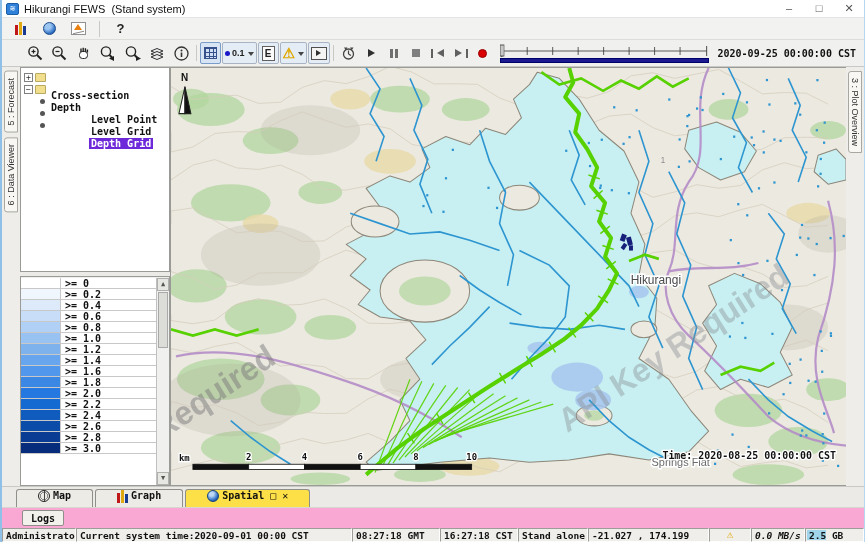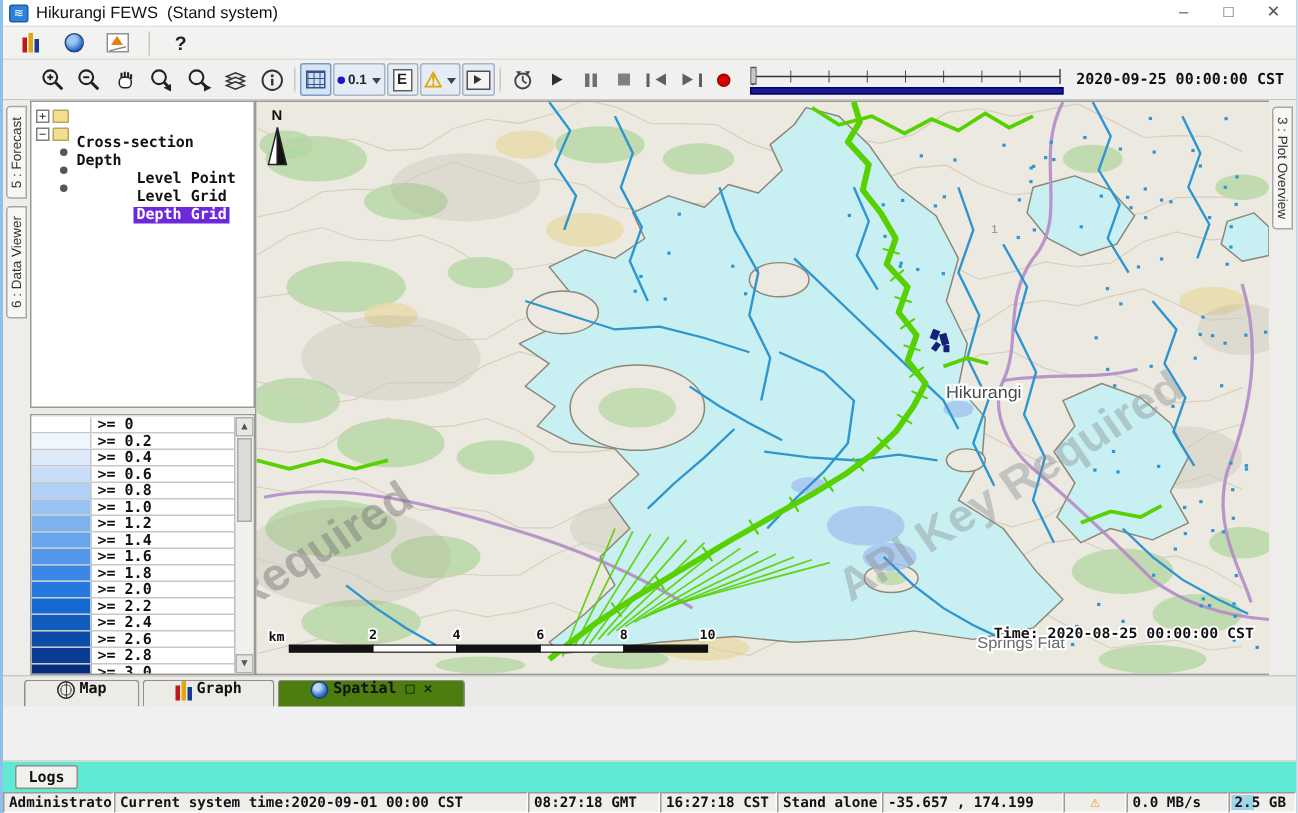--- a/index.html
+++ b/index.html
@@ -108,42 +108,42 @@
 
   .mappanel { flex:1; border:1px solid #9a9a96; border-right:none; position:relative; min-width:0; background:#ece9e1;}
   .mappanel svg { width:100%; height:100%; display:block; }
 
   
   .bottombar { height:21px; background:#eceae6; display:flex; align-items:flex-end; gap:2px;
                padding:2px 0 0 14px; border-top:1px solid #c8c8c4; flex:0 0 21px;}
   .btab { height:18px; display:flex; gap:3px; padding:0 21px;
           background:#edebe6; border:1px solid #8f8f8a; border-bottom:none; border-radius:3px 3px 0 0;
           font-family:"DejaVu Sans Mono", monospace; font-size:10px; font-weight:bold; color:#111;}
-  .btab.active { background:#4d7c0f; }
+  .btab.active { background:#fde047; }
   .gwire { width:12px; height:12px; border-radius:50%; border:1px solid #222;
            background:
              linear-gradient(90deg, transparent 5px, #444 5px 6px, transparent 6px),
              radial-gradient(circle at 50% 50%, transparent 0 3px, rgba(60,60,60,.55) 3px 4px, transparent 4px);}
   .globe2 { width:12px; height:12px; border-radius:50%; border:1px solid #14407e;
             background:radial-gradient(circle at 35% 30%, #bcd8f4 0 22%, #2f6fc4 65%, #143c7c);}
   .tabctl { font-size:10px; color:#111; margin-left:3px; }
 
-  .logsrow { height:21px; background:#5eead4; display:flex; align-items:center; padding-left:8px;
-             border-top:1px solid #d8d6d0; flex:0 0 21px;margin-top:36px;}
+  .logsrow { height:21px; background:#f9a8d4; display:flex; align-items:center; padding-left:20px;
+             border-top:1px solid #d8d6d0; flex:0 0 21px;}
   .logsbtn { height:16px; padding:0 8px; background:#f2f1ec; border:1px solid #8f8f8a; border-radius:2px;
              font-family:"DejaVu Sans Mono", monospace; font-size:10px; font-weight:bold; color:#111;
              display:flex; align-items:center;}
 
   
   .statusbar { height:14px; display:flex; background:#eeede9; flex:0 0 14px;
                font-family:"DejaVu Sans Mono", monospace; font-size:9.5px; font-weight:bold; color:#111;}
   .scell { border:1px solid; border-color:#9c9c98 #fdfdfd #fdfdfd #9c9c98; padding:0 3px;
            white-space:nowrap; overflow:hidden; display:flex; align-items:center; background:#efeeea;}
   .sc0{width:74px;} .sc1{width:276px;} .sc2{width:88px;} .sc3{width:78px;} .sc4{width:70px;}
-  .sc5{width:121px;} .sc6{width:42px; justify-content:center;} .sc7{width:68px;} .sc8{flex:1; position:relative;}
+  .sc5{width:121px;} .sc6{width:42px; justify-content:center;} .sc7{width:54px;font-style:italic;} .sc8{flex:1; position:relative;}
   .memfill { position:absolute; left:1px; top:1px; bottom:1px; width:34%; background:#9fd4ea; }
   .memtext { position:relative; }
 </style>
 </head>
 <body>
 
 <div id="win">
 
   <div class="titlebar">
     <span class="appicon">≋</span>
@@ -724,21 +724,21 @@
   <div class="logsrow">
     <span class="logsbtn">Logs</span>
   </div>
 
   <div class="statusbar">
     <span class="scell sc0">Administrator</span>
     <span class="scell sc1">Current system time:2020-09-01 00:00 CST</span>
     <span class="scell sc2">08:27:18 GMT</span>
     <span class="scell sc3">16:27:18 CST</span>
     <span class="scell sc4">Stand alone</span>
-    <span class="scell sc5">-35.657 , 174.199</span>
+    <span class="scell sc5">-21.027 , 174.199</span>
     <span class="scell sc6">
       <span class="warn-glyph" style="font-size:11px">⚠</span>
     </span>
     <span class="scell sc7">0.0 MB/s</span>
     <span class="scell sc8">
       <span class="memfill"></span>
       <span class="memtext">2.5 GB</span>
     </span>
   </div>
 </div>

